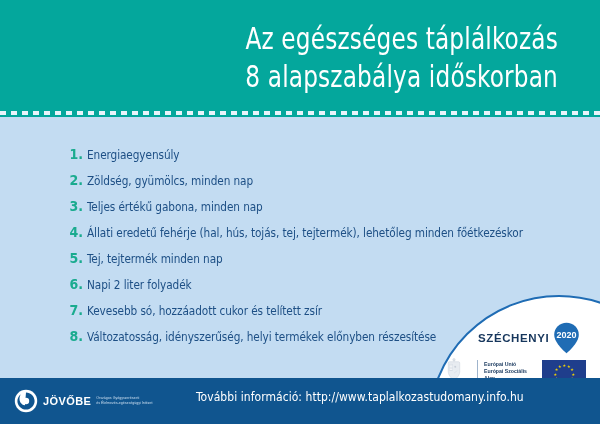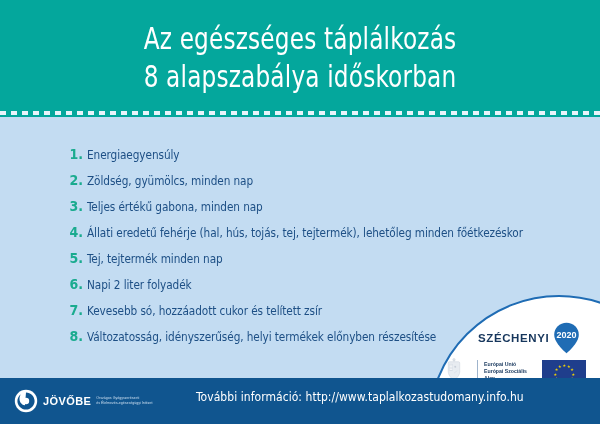--- a/index.html
+++ b/index.html
@@ -32,21 +32,21 @@
     width: 600px;
     height: 117px;
     background: #04a79c;
     z-index: 3;
   }
   .header-title {
     position: absolute;
     left: 0;
     top: 20px;
     width: 600px;
-    text-align: center;
+    text-align: right;
     color: #ffffff;
     font-size: 30px;
     line-height: 38px;
     font-weight: 400;
     letter-spacing: 0.2px;
     font-family: "DejaVu Sans", sans-serif;
     font-stretch: condensed;
   }
   .header-title .line {
     display: block;

